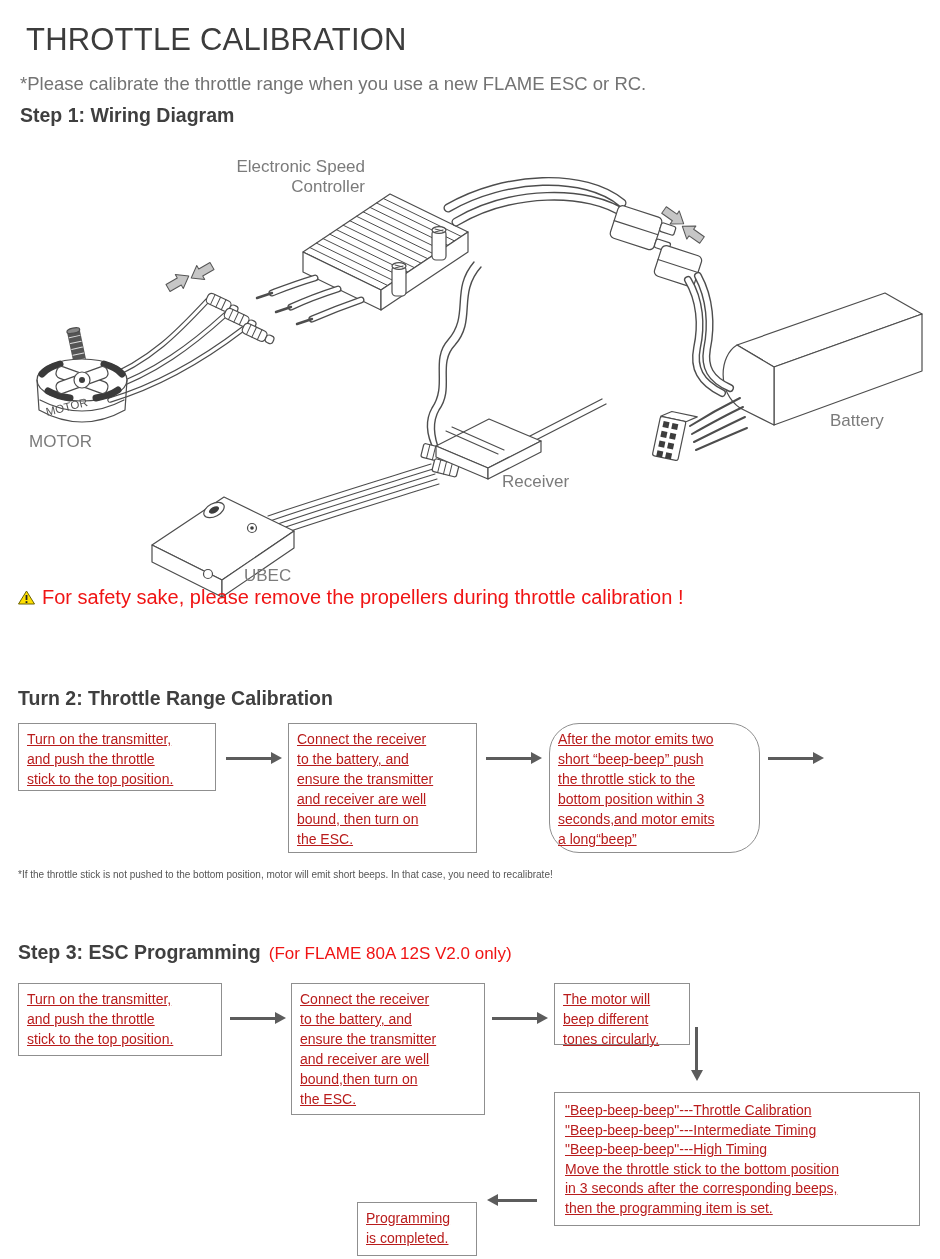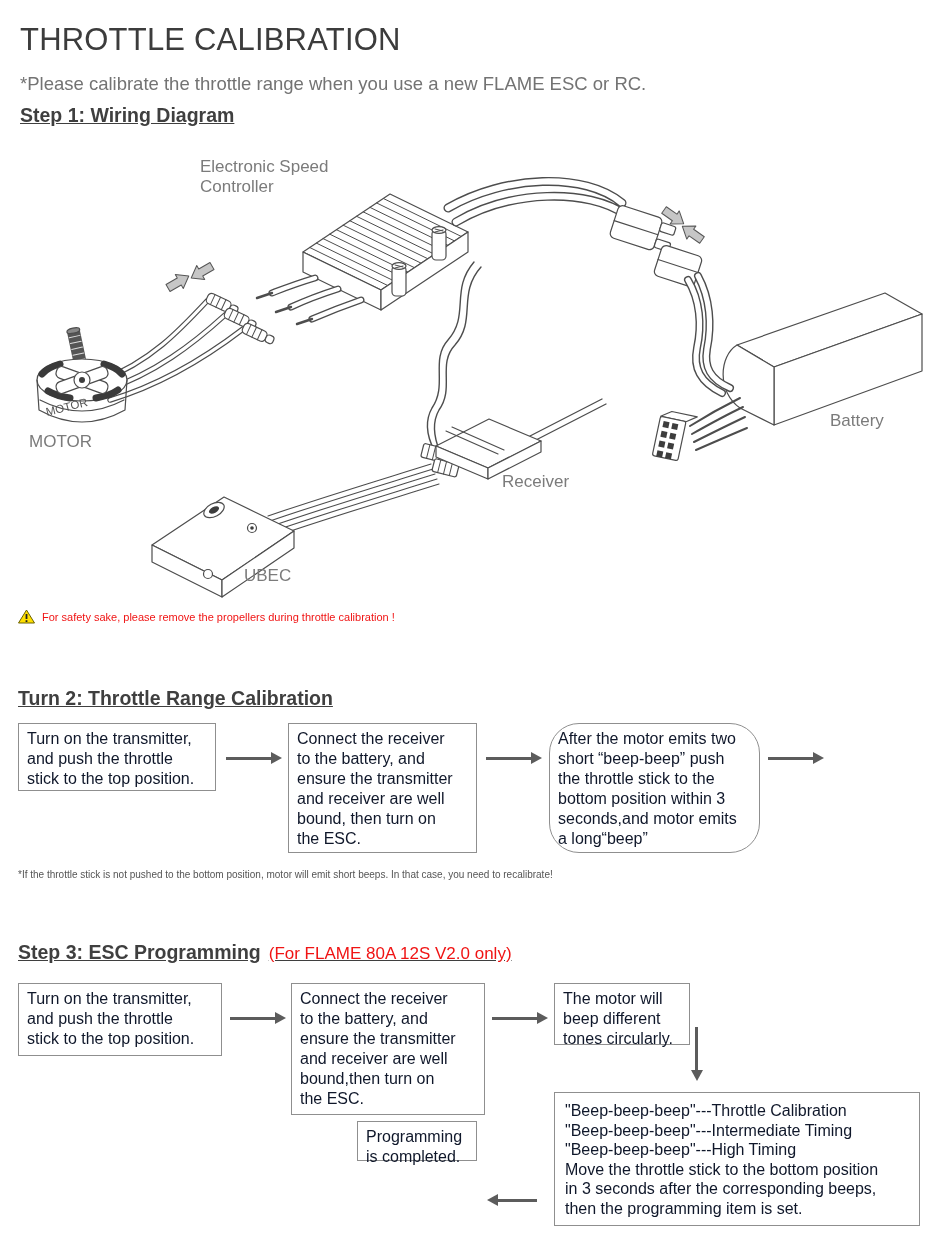--- a/index.html
+++ b/index.html
@@ -1,28 +1,28 @@
 <!DOCTYPE html>
 <html><head>
 <meta charset="utf-8">
 <style>
   html,body { margin:0; padding:0; background:#fff; }
   .page {
     position:relative; width:940px; height:1259px; background:#fff;
     font-family:"Liberation Sans","DejaVu Sans",sans-serif; overflow:hidden;
   }
-  .title { position:absolute; left:20px; top:22px; font-size:31px; color:#3c3c3c; font-weight:500; letter-spacing:.2px; }
+  .title { position:absolute; left:26px; top:22px; font-size:31px; color:#3c3c3c; font-weight:500; letter-spacing:.2px; }
   .subtitle { position:absolute; left:20px; top:73px; font-size:18.5px; color:#737373; }
-  .h-step { position:absolute; font-size:19.5px; font-weight:700; color:#3f3f3f; white-space:nowrap;text-decoration:underline; }
+  .h-step { position:absolute; font-size:19.5px; font-weight:700; color:#3f3f3f; white-space:nowrap; }
   .h-step .red { color:#f01414; font-size:17px; font-weight:400; margin-left:8px; }
   .dlabel { position:absolute; color:#7b7b7b; font-size:17px; white-space:pre-line; }
-  .warning { position:absolute; left:18px; top:609px; display:flex; align-items:center; gap:7px; font-size:11px; color:#f01414; }
+  .warning { position:absolute; left:18px; top:586px; display:flex; align-items:center; gap:7px; font-size:20px; color:#f01414; }
   .fbox {
     position:absolute; box-sizing:border-box; border:1px solid #8f8f8f; background:#fff;
-    color:#0f172a; font-size:16px; line-height:20px; padding:5px 8px; white-space:pre-line;
+    color:#b91c1c; font-size:14px; line-height:20px; padding:5px 8px; white-space:pre-line;text-decoration:underline;
   }
   .bigbox { line-height:19.5px; padding:8px 10px; }
   .note { position:absolute; left:18px; top:869px; font-size:10px; color:#555; }
   .harrow { position:absolute; height:3px; background:#5c5c5c; }
   .harrow::after { content:''; position:absolute; right:-10px; top:-5px;
     border-left:11px solid #5c5c5c; border-top:6.5px solid transparent; border-bottom:6.5px solid transparent; }
   .harrow-l { position:absolute; height:3px; background:#5c5c5c; }
   .harrow-l::after { content:''; position:absolute; left:-10px; top:-5px;
     border-right:11px solid #5c5c5c; border-top:6.5px solid transparent; border-bottom:6.5px solid transparent; }
   .varrow { position:absolute; width:3px; background:#5c5c5c; }
@@ -209,21 +209,21 @@
           </g>
         <circle cx="82" cy="380" r="8" fill="#fff"></circle>
         <circle cx="82" cy="380" r="3" fill="#3d3d3d" stroke="none"></circle>
         <path d="M37,380 L39,410 Q82,434 125,410 L127,380"></path>
         <path d="M40,400 Q82,422 124,400"></path>
         <text x="47" y="416" transform="rotate(-14 47 416)" font-size="11.5" fill="#555" stroke="none">MOTOR</text>
       </g>
     </g>
   </svg>
 
-  <div class="dlabel" style="left:200px; top:157px; width:148px; text-align:left;">Electronic Speed
+  <div class="dlabel" style="left:217px; top:157px; width:148px; text-align:right;">Electronic Speed
 Controller</div>
   <div class="dlabel" style="left:29px; top:432px;">MOTOR</div>
   <div class="dlabel" style="left:244px; top:566px;">UBEC</div>
   <div class="dlabel" style="left:502px; top:472px;">Receiver</div>
   <div class="dlabel" style="left:830px; top:411px;">Battery</div>
 
   <div class="warning">
     <svg width="17" height="15">
       <polygon points="8.5,1 16.5,14 0.5,14" fill="#ffdf00" stroke="#6b6200" stroke-width="1"></polygon>
       <rect x="7.6" y="5" width="1.8" height="5" fill="#222"></rect>
@@ -274,16 +274,16 @@
 beep different
 tones circularly.</div>
   <div class="varrow" style="left:695px; top:1027px; height:44px;"></div>
   <div class="fbox bigbox" style="left:554px; top:1092px; width:366px; height:134px;">"Beep-beep-beep"---Throttle Calibration
 "Beep-beep-beep"---Intermediate Timing
 "Beep-beep-beep"---High Timing
 Move the throttle stick to the bottom position
 in 3 seconds after the corresponding beeps,
 then the programming item is set.</div>
   <div class="harrow-l" style="left:497px; top:1199px; width:40px;"></div>
-  <div class="fbox" style="left:357px; top:1121px; width:120px; height:40px;">Programming
+  <div class="fbox" style="left:357px; top:1202px; width:120px; height:54px;">Programming
 is completed.</div>
 
 </div>
 
 </body></html>

